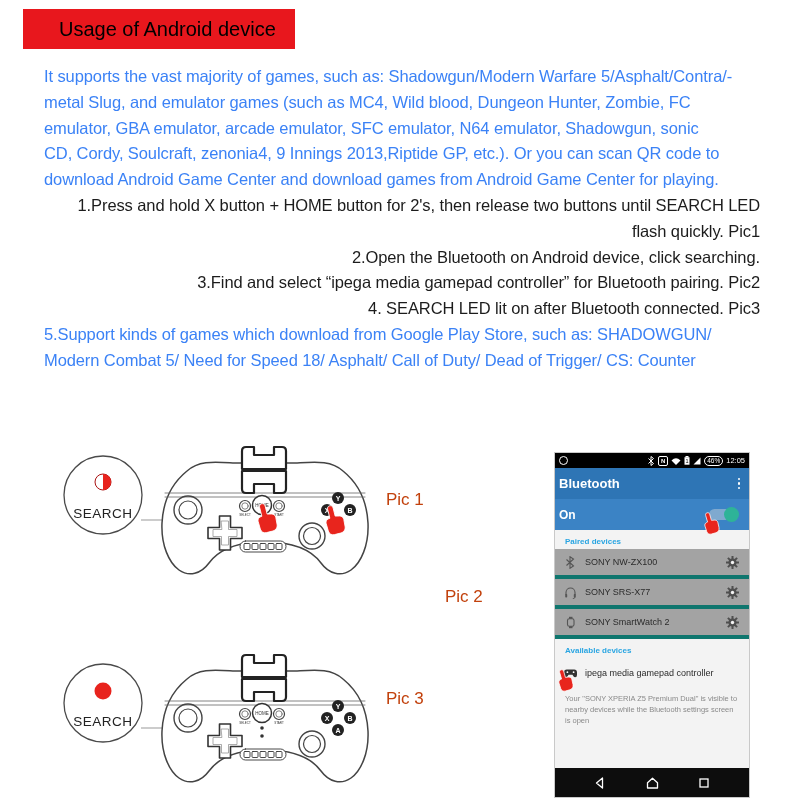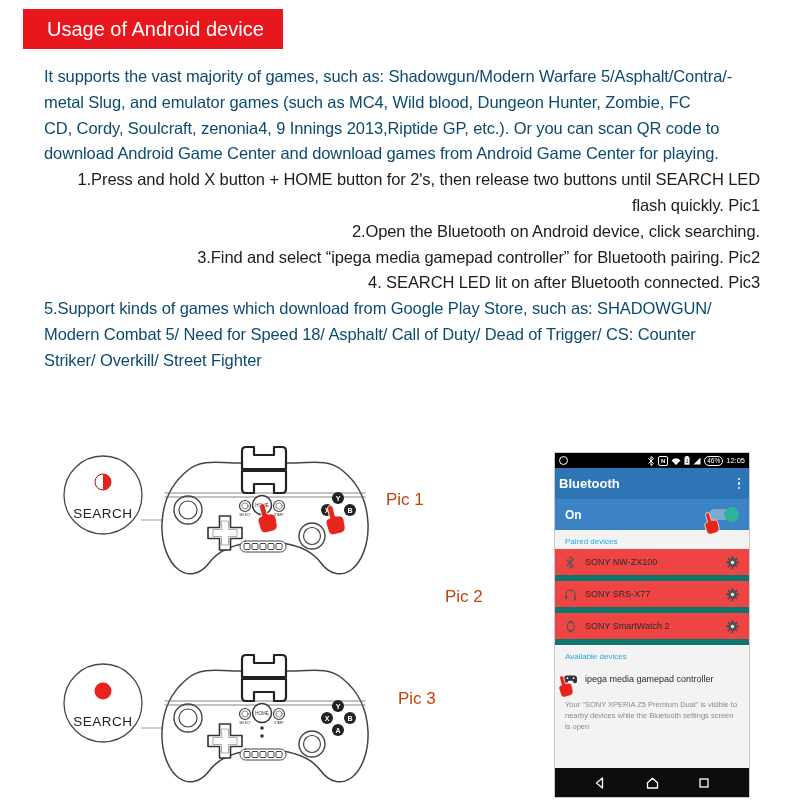--- a/index.html
+++ b/index.html
@@ -1,54 +1,54 @@
 <!DOCTYPE html>
 <html><head>
 <meta charset="utf-8">
 <style>
   html,body{margin:0;padding:0;background:#fff;}
   .page{position:relative;width:800px;height:800px;background:#fff;overflow:hidden;
         font-family:"Liberation Sans","DejaVu Sans",sans-serif;}
 
   
   .title-box{position:absolute;left:23px;top:9px;width:236px;height:40px;background:#e8171d;
-             color:#ffffff;font-size:20px;display:flex;align-items:center;padding-left:24px;}
+             color:#000000;font-size:20px;display:flex;align-items:center;padding-left:36px;}
 
   
   .textblock{position:absolute;left:44px;top:64px;width:716px;}
   .line{font-size:16.5px;line-height:25.8px;white-space:nowrap;letter-spacing:-0.1px;}
-  .line.red{color:#0c4a6e;}
+  .line.red{color:#3b82f6;}
   .line.blk{color:#1c1c1c;text-align:right;}
 
   
   .fig{position:absolute;left:40px;width:400px;height:185px;}
   .fig1{top:425px;} .fig3{top:633px;}
   .piclabel{position:absolute;color:#c2410c;font-size:17px;}
-  .pl1{left:386px;top:490px;} .pl2{left:445px;top:587px;} .pl3{left:398px;top:689px;}
+  .pl1{left:386px;top:490px;} .pl2{left:445px;top:587px;} .pl3{left:386px;top:689px;}
 
   
   .phone{position:absolute;left:554px;top:452px;width:194px;height:344px;background:#f3f3f3;
          border:1px solid #c9c9c9;display:flex;flex-direction:column;overflow:hidden;justify-content:flex-end;}
   .statusbar{height:15px;background:#000;display:flex;align-items:center;padding:0 4px;gap:3px;flex:0 0 auto;}
   .sb-circle{width:7px;height:7px;border:1.2px solid #fff;border-radius:50%;}
   .sb-spacer{flex:1;}
   .sb-pill{border:1px solid #fff;border-radius:5px;color:#fff;font-size:6.5px;padding:0 2px;line-height:8px;}
   .sb-time{color:#fff;font-size:7.5px;}
   .sb-nfc{border:1px solid #fff;border-radius:2px;color:#fff;font-size:6px;width:8px;height:8px;
           display:flex;align-items:center;justify-content:center;font-weight:bold;}
   .bt-header{height:31px;background:#2e75b5;display:flex;align-items:center;flex:0 0 auto;}
   .bt-header .t{color:#fff;font-size:13px;font-weight:bold;padding-left:4px;flex:1;}
   .menu-dots{display:flex;flex-direction:column;gap:2px;margin-right:9px;cursor:pointer;}
   .menu-dots i{width:2.5px;height:2.5px;border-radius:50%;background:#fff;display:block;}
   .on-row{height:31px;background:#3b83c5;display:flex;align-items:center;position:relative;flex:0 0 auto;}
-  .on-row .t{color:#fff;font-size:12px;font-weight:bold;padding-left:10px;flex:1;}
+  .on-row .t{color:#fff;font-size:12px;font-weight:bold;padding-left:4px;flex:1;}
   .toggle{position:relative;width:26px;height:11px;background:#7fa9cf;border-radius:6px;margin-right:14px;}
   .toggle .knob{position:absolute;right:-4px;top:-2px;width:15px;height:15px;border-radius:50%;background:#2eb398;}
-  .sec-label{color:#29a5e2;font-size:8px;font-weight:normal;padding:7px 0 3px 10px;}
-  .dev-row{height:26px;display:flex;align-items:center;border-bottom:6px solid #0f766e;background:#ef4444;}
+  .sec-label{color:#29a5e2;font-size:8px;font-weight:bold;padding:7px 0 3px 10px;}
+  .dev-row{height:26px;display:flex;align-items:center;border-bottom:4px solid #0f766e;background:#a3a3a3;}
   .dev-row .ic{width:30px;display:flex;justify-content:center;}
   .dev-row .nm{flex:1;font-size:9px;color:#2b2b2b;}
   .dev-row .gear{margin-right:10px;display:flex;}
   .avail-row{height:30px;display:flex;align-items:center;position:relative;}
   .avail-row .ic{width:30px;display:flex;justify-content:center;}
   .avail-row .nm{flex:1;font-size:9px;color:#2b2b2b;}
   .note{padding:6px 10px 0 10px;font-size:7.5px;color:#8a8a8a;line-height:1.45;}
   .ph-spacer{flex:1;}
   .navbar{height:29px;background:#0d0d0d;display:flex;align-items:center;justify-content:space-evenly;flex:0 0 auto;}
 
@@ -58,30 +58,30 @@
 </head>
 <body>
 
 <div class="page">
 
   <div class="title-box">Usage of Android device</div>
 
   <div class="textblock">
     <div class="line red">It supports the vast majority of games, such as: Shadowgun/Modern Warfare 5/Asphalt/Contra/-</div>
     <div class="line red">metal Slug, and emulator games (such as MC4, Wild blood, Dungeon Hunter, Zombie, FC</div>
+    <div class="line red">emulator, GBA emulator, arcade emulator, SFC emulator, N64 emulator, Shadowgun, sonic</div>
     <div class="line red">CD, Cordy, Soulcraft, zenonia4, 9 Innings 2013,Riptide GP, etc.). Or you can scan QR code to</div>
     <div class="line red">download Android Game Center and download games from Android Game Center for playing.</div>
     <div class="line blk">1.Press and hold X button + HOME button for 2's, then release two buttons until SEARCH LED</div>
     <div class="line blk">flash quickly. Pic1</div>
     <div class="line blk">2.Open the Bluetooth on Android device, click searching.</div>
     <div class="line blk">3.Find and select “ipega media gamepad controller” for Bluetooth pairing. Pic2</div>
     <div class="line blk">4. SEARCH LED lit on after Bluetooth connected. Pic3</div>
     <div class="line red">5.Support kinds of games which download from Google Play Store, such as: SHADOWGUN/</div>
     <div class="line red">Modern Combat 5/ Need for Speed 18/ Asphalt/ Call of Duty/ Dead of Trigger/ CS: Counter</div>
-    <div class="line red">Striker/ Overkill/ Street Fighter</div>
   </div>
 
   <div class="fig fig1">
     <svg width="400" height="185" viewBox="0 0 400 185">
 
       <g>
         <circle cx="63" cy="70" r="39" fill="#fff" stroke="#4a4a4a" stroke-width="1.3"></circle>
         <g>
           <circle cx="63" cy="57" r="8" fill="#fff" stroke="#a11" stroke-width="1"></circle>
           <path d="M63,49 A8,8 0 0 1 63,65 Z" fill="#e8231d"></path>

